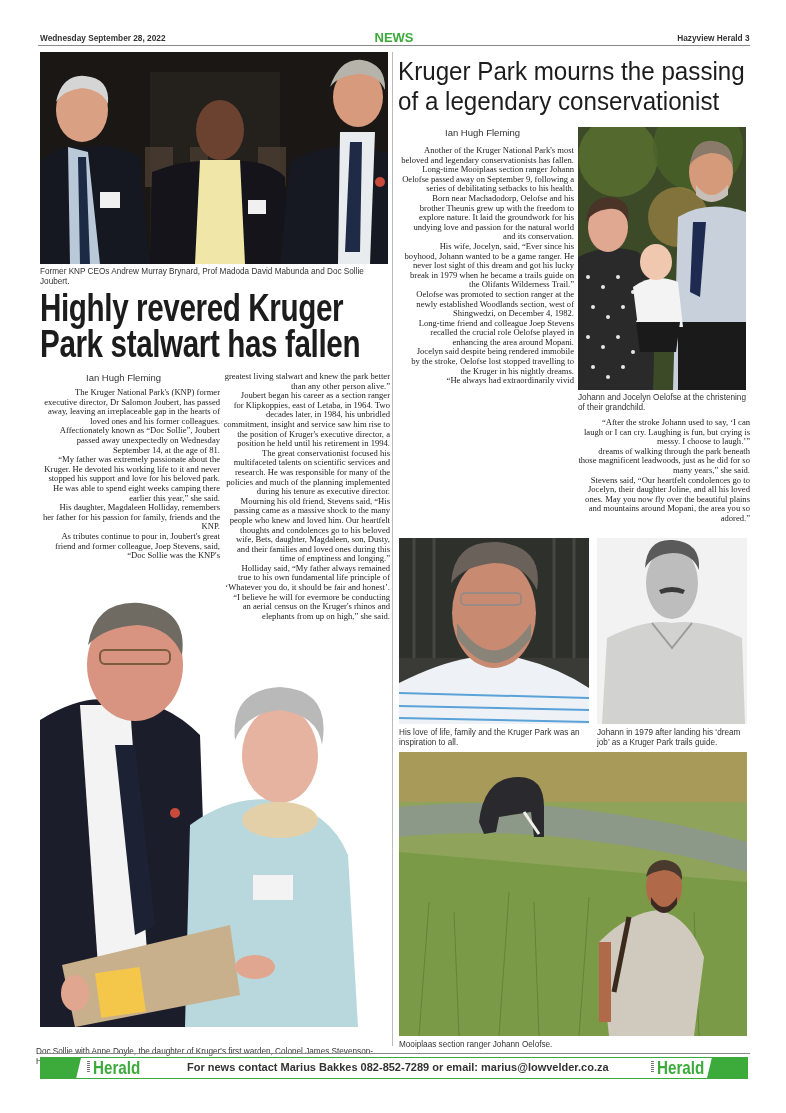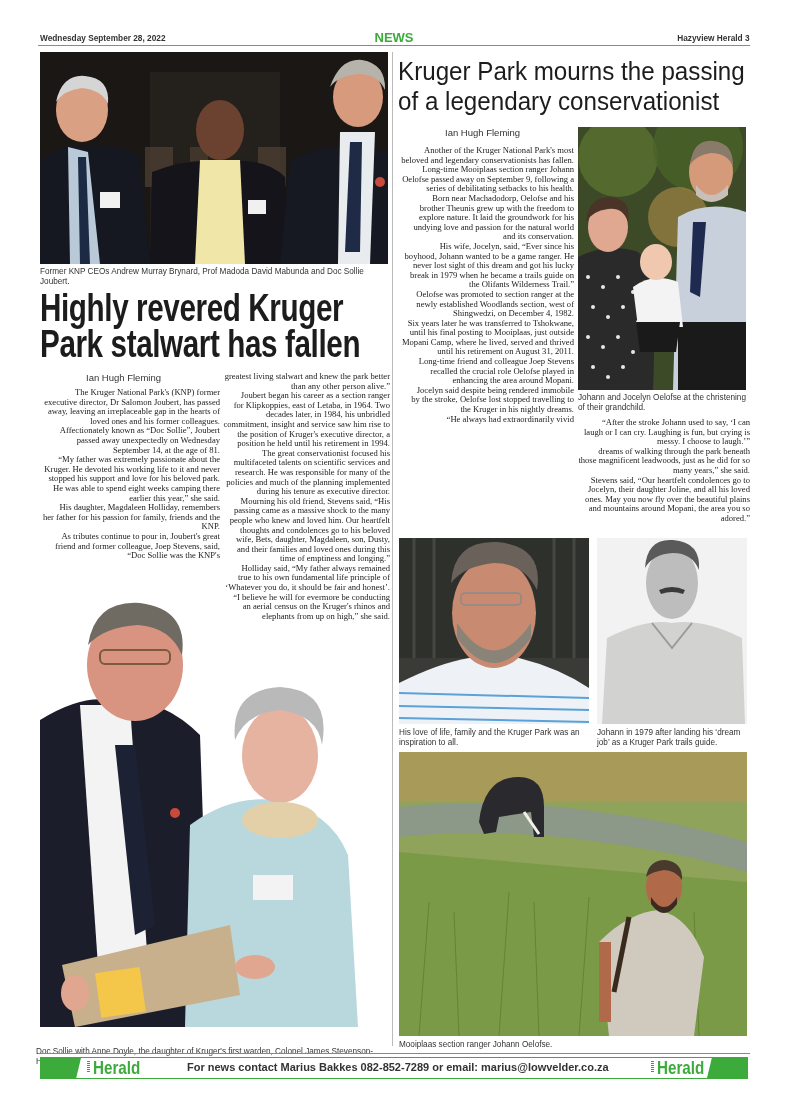--- a/index.html
+++ b/index.html
@@ -137,21 +137,20 @@
 </div>
 
 <div class="byline" style="left:445px;top:127px;">Ian Hugh Fleming</div>
 
 <div class="col" style="left:399px;top:146px;width:175px;">
   <p>Another of the Kruger National Park's most beloved and legendary conservationists has fallen.</p>
   <p>Long-time Mooiplaas section ranger Johann Oelofse passed away on September 9, following a series of debilitating setbacks to his health.</p>
   <p>Born near Machadodorp, Oelofse and his brother Theunis grew up with the freedom to explore nature. It laid the groundwork for his undying love and passion for the natural world and its conservation.</p>
   <p>His wife, Jocelyn, said, “Ever since his boyhood, Johann wanted to be a game ranger. He never lost sight of this dream and got his lucky break in 1979 when he became a trails guide on the Olifants Wilderness Trail.”</p>
   <p>Oelofse was promoted to section ranger at the newly established Woodlands section, west of Shingwedzi, on December 4, 1982.</p>
-  <p>Six years later he was transferred to Tshokwane, until his final posting to Mooiplaas, just outside Mopani Camp, where he lived, served and thrived until his retirement on August 31, 2011.</p>
   <p>Long-time friend and colleague Joep Stevens recalled the crucial role Oelofse played in enhancing the area around Mopani.</p>
   <p>Jocelyn said despite being rendered immobile by the stroke, Oelofse lost stopped travelling to the Kruger in his nightly dreams.</p>
   <p>“He always had extraordinarily vivid</p>
 </div>
 
 <div class="photo" style="left:578px;top:127px;width:168px;height:263px;">
   <svg viewBox="0 0 168 263" preserveAspectRatio="none">
     <rect width="168" height="263" fill="#3c4a28"></rect>
     <circle cx="40" cy="30" r="40" fill="#5a7030" opacity="0.8"></circle>
     <circle cx="120" cy="20" r="45" fill="#4a6228" opacity="0.8"></circle>

